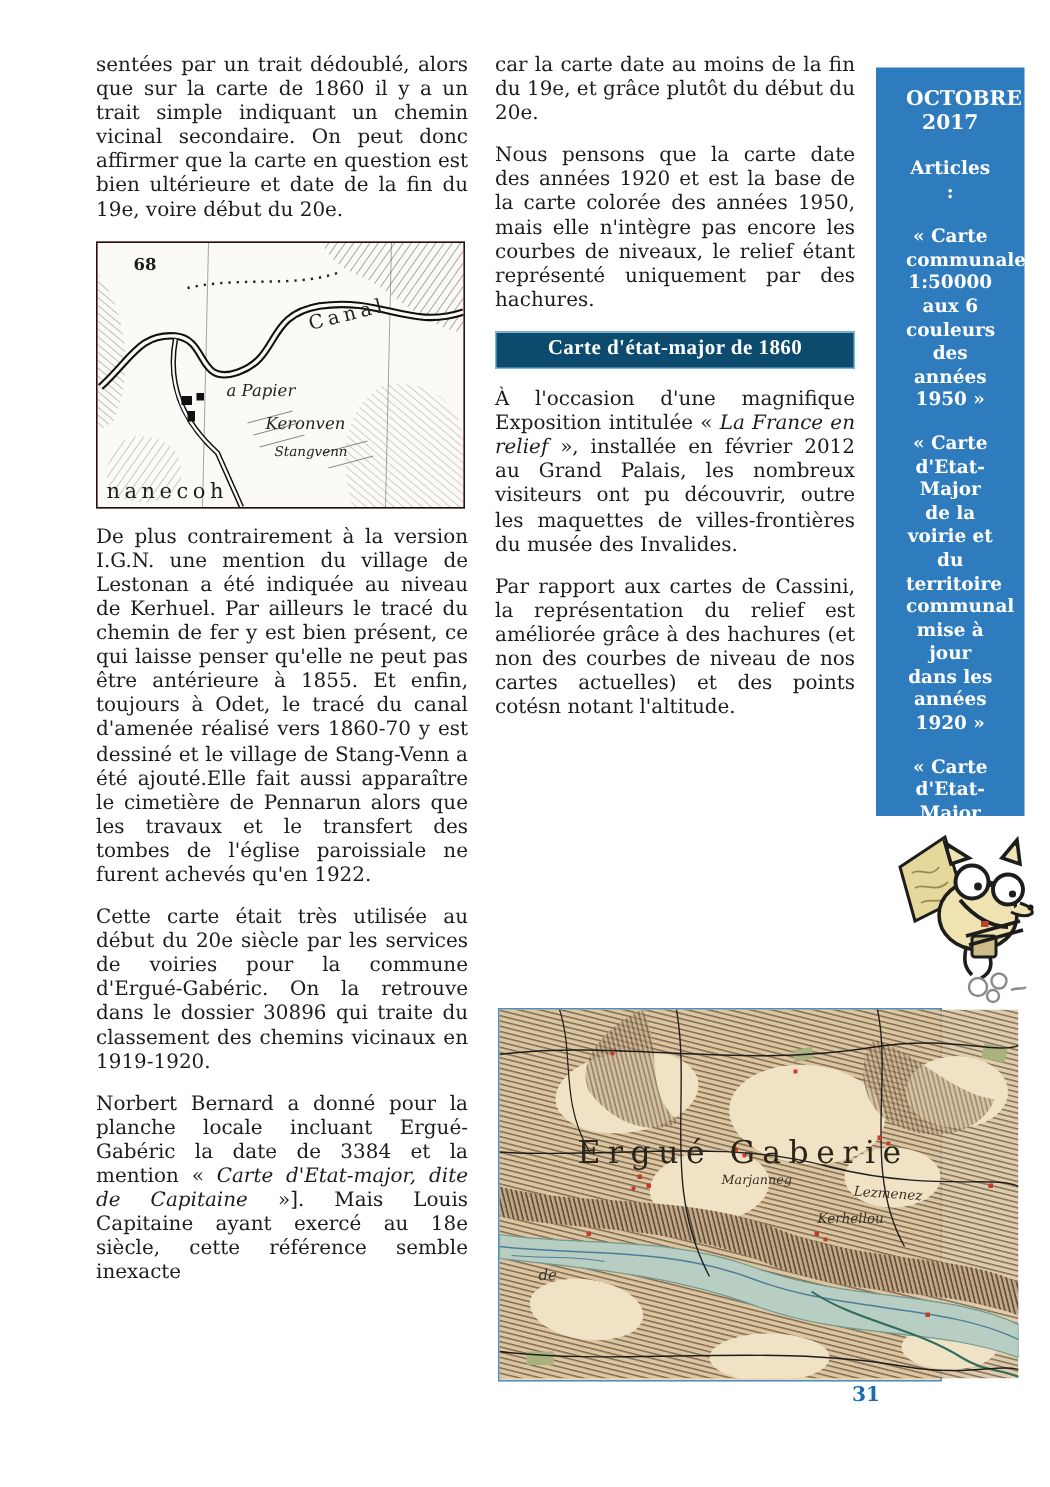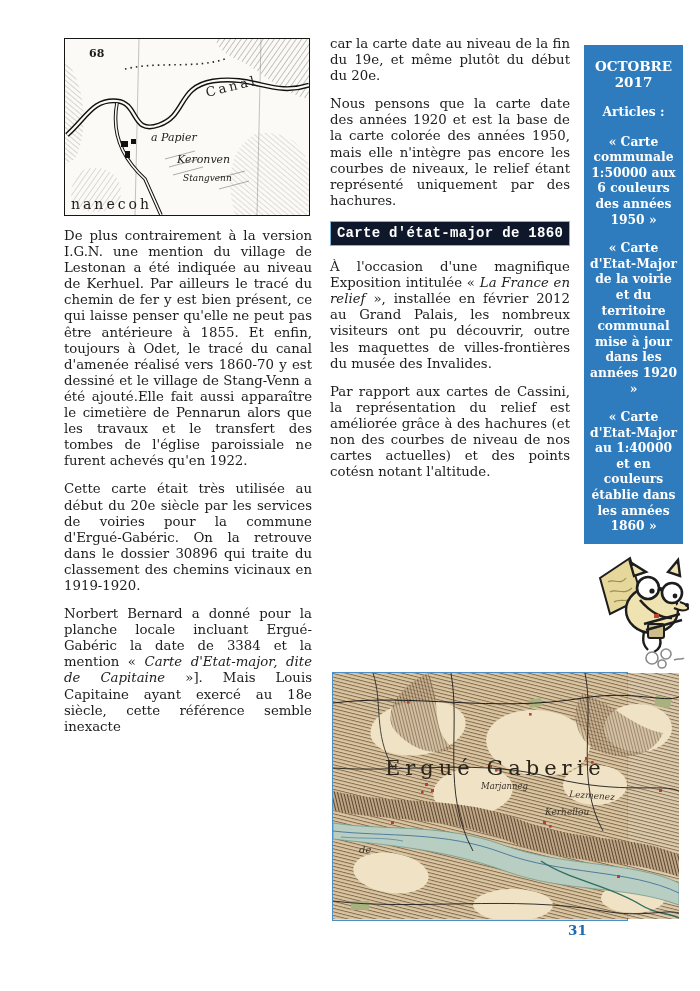--- a/index.html
+++ b/index.html
@@ -6,42 +6,43 @@
   .page{position:relative;width:700px;height:991px;background:#ffffff;overflow:hidden;
         font-family:"DejaVu Serif","Liberation Serif",serif;color:#1c1c1c;}
   .col{position:absolute;text-align:justify;font-size:13.3px;line-height:16.1px;}
   .col p{margin:0 0 12px 0;}
   .col-left{left:64px;top:36px;width:248px;}
   .col-right{left:330px;top:36px;width:240px;}
   .ital{font-style:italic;}
   .cont{text-align-last:justify;}
   .map-bw{width:244px;height:176px;border:1.5px solid #161616;margin:2px 0 12px 0;
           background:#ef4444;box-sizing:content-box;}
-  .section-hdr{background:#0f172a;border:1px solid #7db4de;color:#ffffff;text-align:center;
-          font-family:Liberation Mono, monospace;font-weight:bold;
+  .section-hdr{background:#0c4a6e;border:1px solid #7db4de;color:#ffffff;text-align:center;
+          font-family:Liberation Serif, serif;font-weight:bold;
           font-size:14px;padding:3px 0 4px 0;margin:2px 0 13px 0;letter-spacing:.3px;}
   .sidebar{position:absolute;left:584px;top:45px;width:99px;height:499px;background:#2e7bbd;
           color:#ffffff;text-align:center;font-weight:bold;font-size:12.3px;line-height:15.6px;
-          padding:13px 4px;box-sizing:border-box;}
+          padding:13px 20px;box-sizing:border-box;}
   .sidebar .sb-title{font-size:13.5px;line-height:16px;margin-bottom:14px;}
   .sidebar .sb-sub{margin-bottom:14px;}
   .sidebar .sb-item{margin-bottom:13px;}
   .mascot{position:absolute;left:596px;top:548px;width:96px;height:122px;}
   .map-color{position:absolute;left:332px;top:672px;width:296px;height:249px;
           border:1.5px solid #4b8fc6;box-sizing:border-box;background:#ead8ba;}
   .footer-left{position:absolute;left:66px;top:922px;color:#1a6bb0;font-weight:bold;font-size:13.5px;}
   .page-num{position:absolute;left:568px;top:922px;color:#1a6bb0;font-weight:bold;font-size:13.5px;}
   svg{display:block;}
 </style>
 </head>
 <body>
 
 <div class="page">
 
   <div class="col col-left">
+    <p>sentées par un trait dédoublé, alors que sur la carte de 1860 il y a un trait simple indiquant un chemin vicinal secondaire. On peut donc affirmer que la carte en question est bien ultérieure et date de la fin du 19e, voire début du 20e.</p>
 
     <div class="map-bw">
       <svg viewBox="0 0 244 176" width="244" height="176">
         <defs>
           <pattern id="hatch" width="4.5" height="4.5" patternUnits="userSpaceOnUse" patternTransform="rotate(35)">
             <line x1="0" y1="0" x2="0" y2="4.5" stroke="#3c3c3c" stroke-width="0.7"></line>
           </pattern>
           <pattern id="hatch2" width="4" height="4" patternUnits="userSpaceOnUse" patternTransform="rotate(-50)">
             <line x1="0" y1="0" x2="0" y2="4" stroke="#555555" stroke-width="0.6"></line>
           </pattern>
@@ -78,21 +79,21 @@
         <text x="6" y="170" font-size="14" letter-spacing="3" fill="#1d1d1d">nanecoh</text>
       </svg>
     </div>
 
     <p>De plus contrairement à la version I.G.N. une mention du village de Lestonan a été indiquée au niveau de Kerhuel. Par ailleurs le tracé du chemin de fer y est bien présent, ce qui laisse penser qu'elle ne peut pas être antérieure à 1855. Et enfin, toujours à Odet, le tracé du canal d'amenée réalisé vers 1860-70 y est dessiné et le village de Stang-Venn a été ajouté.Elle fait aussi apparaître le cimetière de Pennarun alors que les travaux et le transfert des tombes de l'église paroissiale ne furent achevés qu'en 1922.</p>
     <p>Cette carte était très utilisée au début du 20e siècle par les services de voiries pour la commune d'Ergué-Gabéric. On la retrouve dans le dossier 30896 qui traite du classement des chemins vicinaux en 1919-1920.</p>
     <p class="cont"><span>Norbert Bernard a donné pour la planche locale incluant Ergué-Gabéric la date de 3384 et la mention « </span><span class="ital">Carte d'Etat-major, dite de Capitaine</span><span> »]. Mais Louis Capitaine ayant exercé au 18e siècle, cette référence semble inexacte</span></p>
   </div>
 
   <div class="col col-right">
-    <p>car la carte date au niveau de la fin du 19e, et même plutôt du début du 20e.</p>
+    <p>car la carte date au moins de la fin du 19e, et grâce plutôt du début du 20e.</p>
     <p>Nous pensons que la carte date des années 1920 et est la base de la carte colorée des années 1950, mais elle n'intègre pas encore les courbes de niveaux, le relief étant représenté uniquement par des hachures.</p>
     <div class="section-hdr">Carte d'état-major de 1860</div>
     <p><span>À l'occasion d'une magnifique Exposition intitulée « </span><span class="ital">La France en relief</span><span> », installée en février 2012 au Grand Palais, les nombreux visiteurs ont pu découvrir, outre les maquettes de villes-frontières du musée des Invalides.</span></p>
     <p>Par rapport aux cartes de Cassini, la représentation du relief est améliorée grâce à des hachures (et non des courbes de niveau de nos cartes actuelles) et des points cotésn notant l'altitude.</p>
   </div>
 
   <aside class="sidebar">
     <div class="sb-title">OCTOBRE 2017</div>
     <div class="sb-sub">Articles :</div>
     <div class="sb-item">« Carte communale 1:50000 aux 6 couleurs des années 1950 »</div>

